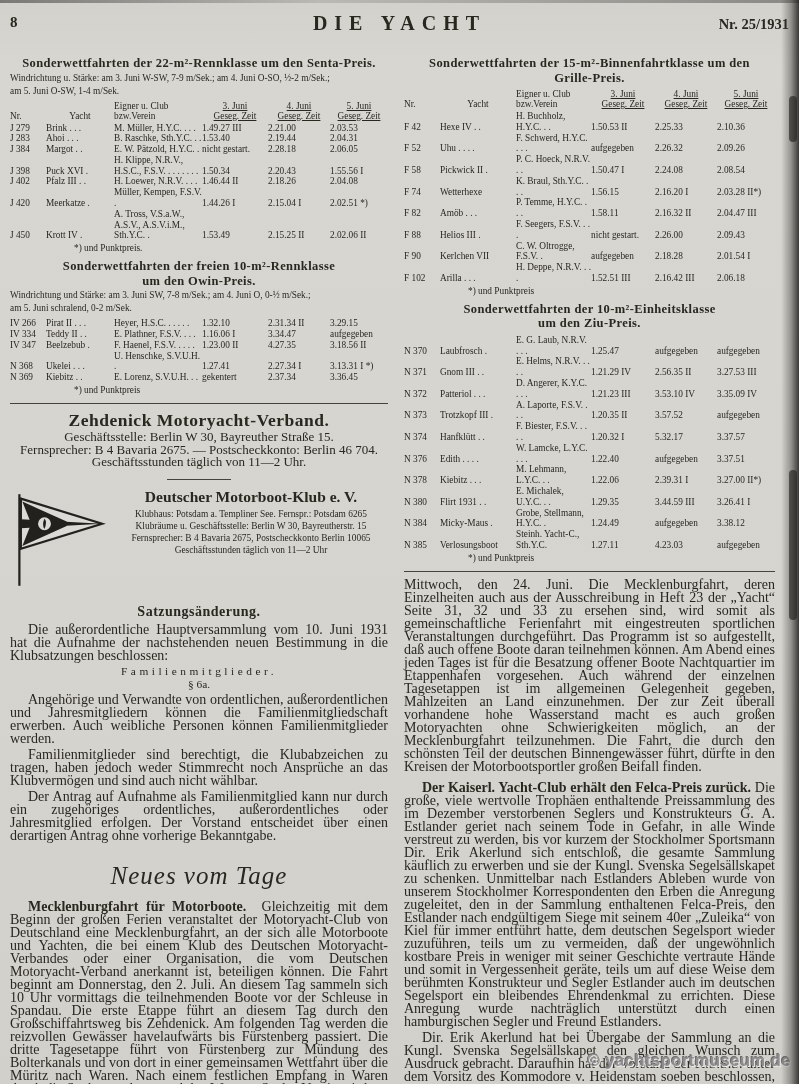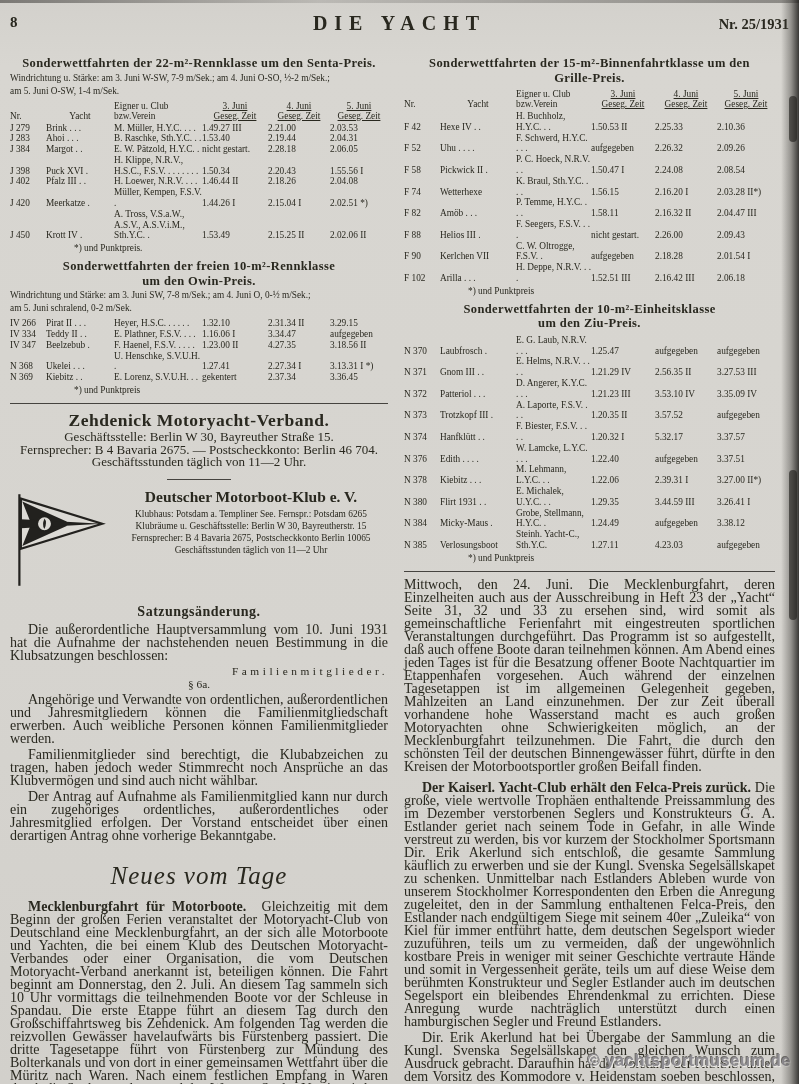--- a/index.html
+++ b/index.html
@@ -48,21 +48,21 @@
   .vb-l{font-size:13px;line-height:12.5px;text-align:center;}
   .klub{position:relative;min-height:96px;margin-top:4px;}
   .klub .flag{position:absolute;left:2px;top:2px;}
   .klub .kbody{margin-left:104px;}
   .kb-h{font-size:15.5px;font-weight:bold;text-align:center;margin-bottom:2px;}
   .kb-l{font-size:9.4px;line-height:12px;text-align:center;}
 
   .sz-h{font-size:14px;font-weight:bold;text-align:center;margin-top:20px;letter-spacing:.5px;}
   .para{font-size:14px;line-height:13px;text-align:justify;text-indent:18px;margin:3px 0 0;}
   .para .lead{font-weight:bold;}
-  .center-sp{font-size:11.4px;text-align:right;letter-spacing:3.5px;margin-top:3px;}
+  .center-sp{font-size:11.4px;text-align:center;letter-spacing:3.5px;margin-top:3px;}
   .center-n{font-size:11.4px;text-align:center;margin-top:1px;}
 
   .nvt{font-size:25px;font-style:italic;text-align:center;font-weight:normal;margin:20px 0 10px;letter-spacing:1px;}
 
   .wm{position:absolute;right:8px;bottom:14px;font-family:"Liberation Sans","DejaVu Sans",sans-serif;
       font-size:16.5px;font-weight:bold;color:#8f8d92;letter-spacing:.5px;
       text-shadow:1px 1px 0 #eceae6,-1px -1px 0 #6e6c68;}
 </style>
 </head>
 <body>

